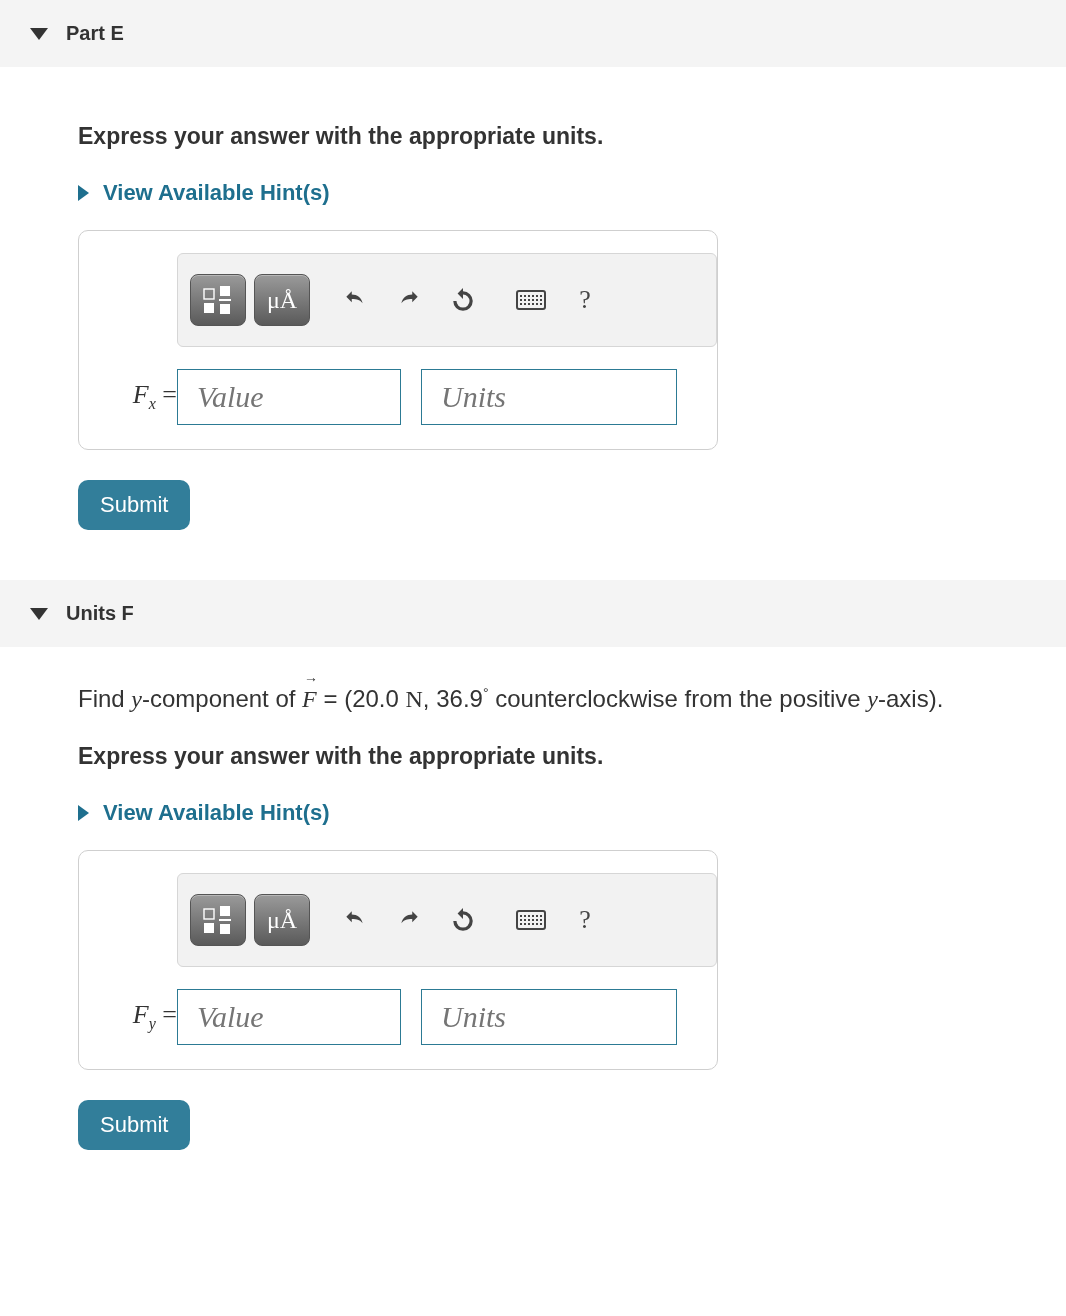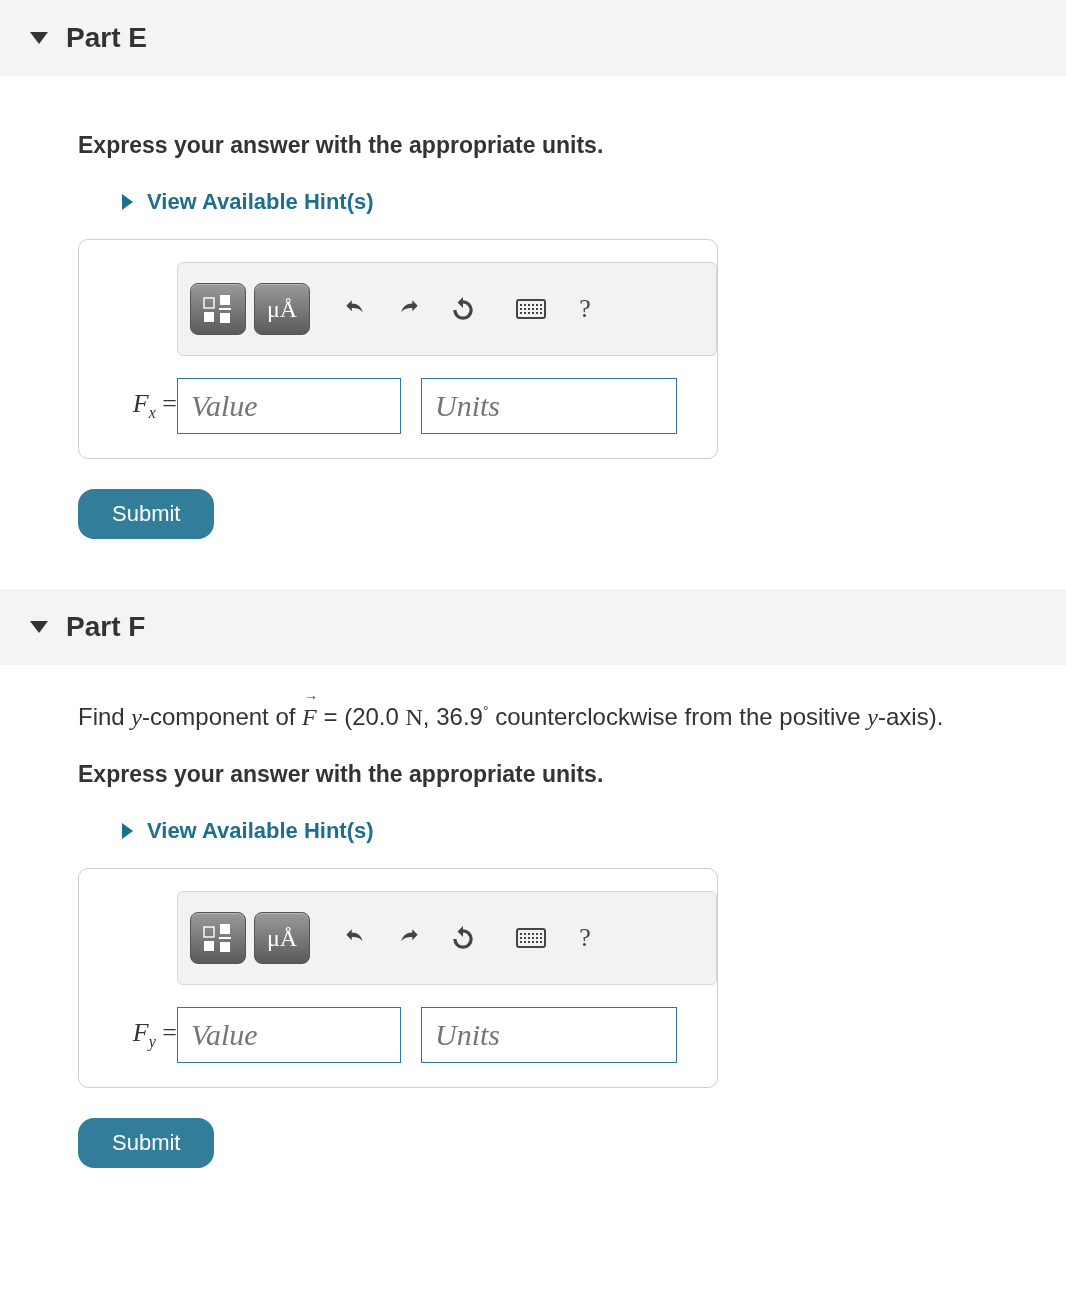--- a/index.html
+++ b/index.html
@@ -18,21 +18,21 @@
   }
   .caret-down {
     width: 0; height: 0;
     border-left: 9px solid transparent;
     border-right: 9px solid transparent;
     border-top: 12px solid #333;
     cursor: pointer;
   }
   .part-title {
     font-weight: 700;
-    font-size: 28px;
+    font-size: 20px;
     color: #333;
   }
   .part-body {
     padding: 30px 0 50px 78px;
   }
   .prompt-line {
     font-size: 24px;
     color: #333;
     line-height: 1.5;
   }
@@ -62,21 +62,20 @@
   }
   .hints-toggle {
     display: inline-flex;
     align-items: center;
     gap: 14px;
     margin-top: 30px;
     color: #1e6f8e;
     font-weight: 700;
     font-size: 22px;
     cursor: pointer;
-    margin-left: 44px;
   }
   .caret-right {
     width: 0; height: 0;
     border-top: 8px solid transparent;
     border-bottom: 8px solid transparent;
     border-left: 11px solid #1e6f8e;
   }
   .answer-box {
     margin-top: 24px;
     width: 640px;
@@ -137,33 +136,33 @@
     color: #333;
   }
   .var-label sub { font-size: 16px; font-style: italic; }
   .field {
     height: 56px;
     border: 1px solid #2c7a94;
     font-family: Georgia, "Times New Roman", serif;
     font-style: italic;
     font-size: 30px;
     color: #8a8a8a;
-    padding: 0 13px;
+    padding: 0 19px;
     outline: none;
     background: #fff;
   }
   .value-field { width: 224px; }
   .units-field { width: 256px; margin-left: 20px; }
   .submit-btn {
     margin-top: 30px;
     background: #327e9a;
     color: #fff;
     border: none;
-    border-radius: 16px;
-    padding: 12px 34px;
+    border-radius: 10px;
+    padding: 12px 22px;
     font-size: 22px;
     cursor: pointer;
   }
   .kbd-icon {
     width: 30px; height: 20px;
     border: 2px solid #444;
     border-radius: 3px;
     display: flex;
     flex-direction: column;
     justify-content: space-evenly;
@@ -247,21 +246,21 @@
       <input class="field value-field" placeholder="Value" style="">
       <input class="field units-field" placeholder="Units" style="">
     </div>
   </div>
 
   <button class="submit-btn">Submit</button>
 </div>
 
 <div class="part-header">
   <div class="caret-down"></div>
-  <div class="part-title">Part F</div>
+  <div class="part-title">Units F</div>
 </div>
 
 <div class="part-body">
 
   <div class="prompt-line">
     <span>Find </span><span class="math-i">y</span><span>-component of </span><span class="vec">F</span><span> = (20.0 </span><span class="rm">N</span><span>, 36.9</span><sup class="deg">°</sup><span> counterclockwise from the positive </span><span class="math-i">y</span><span>-axis).</span>
   </div>
 
   <div class="instruct">Express your answer with the appropriate units.</div>
 

